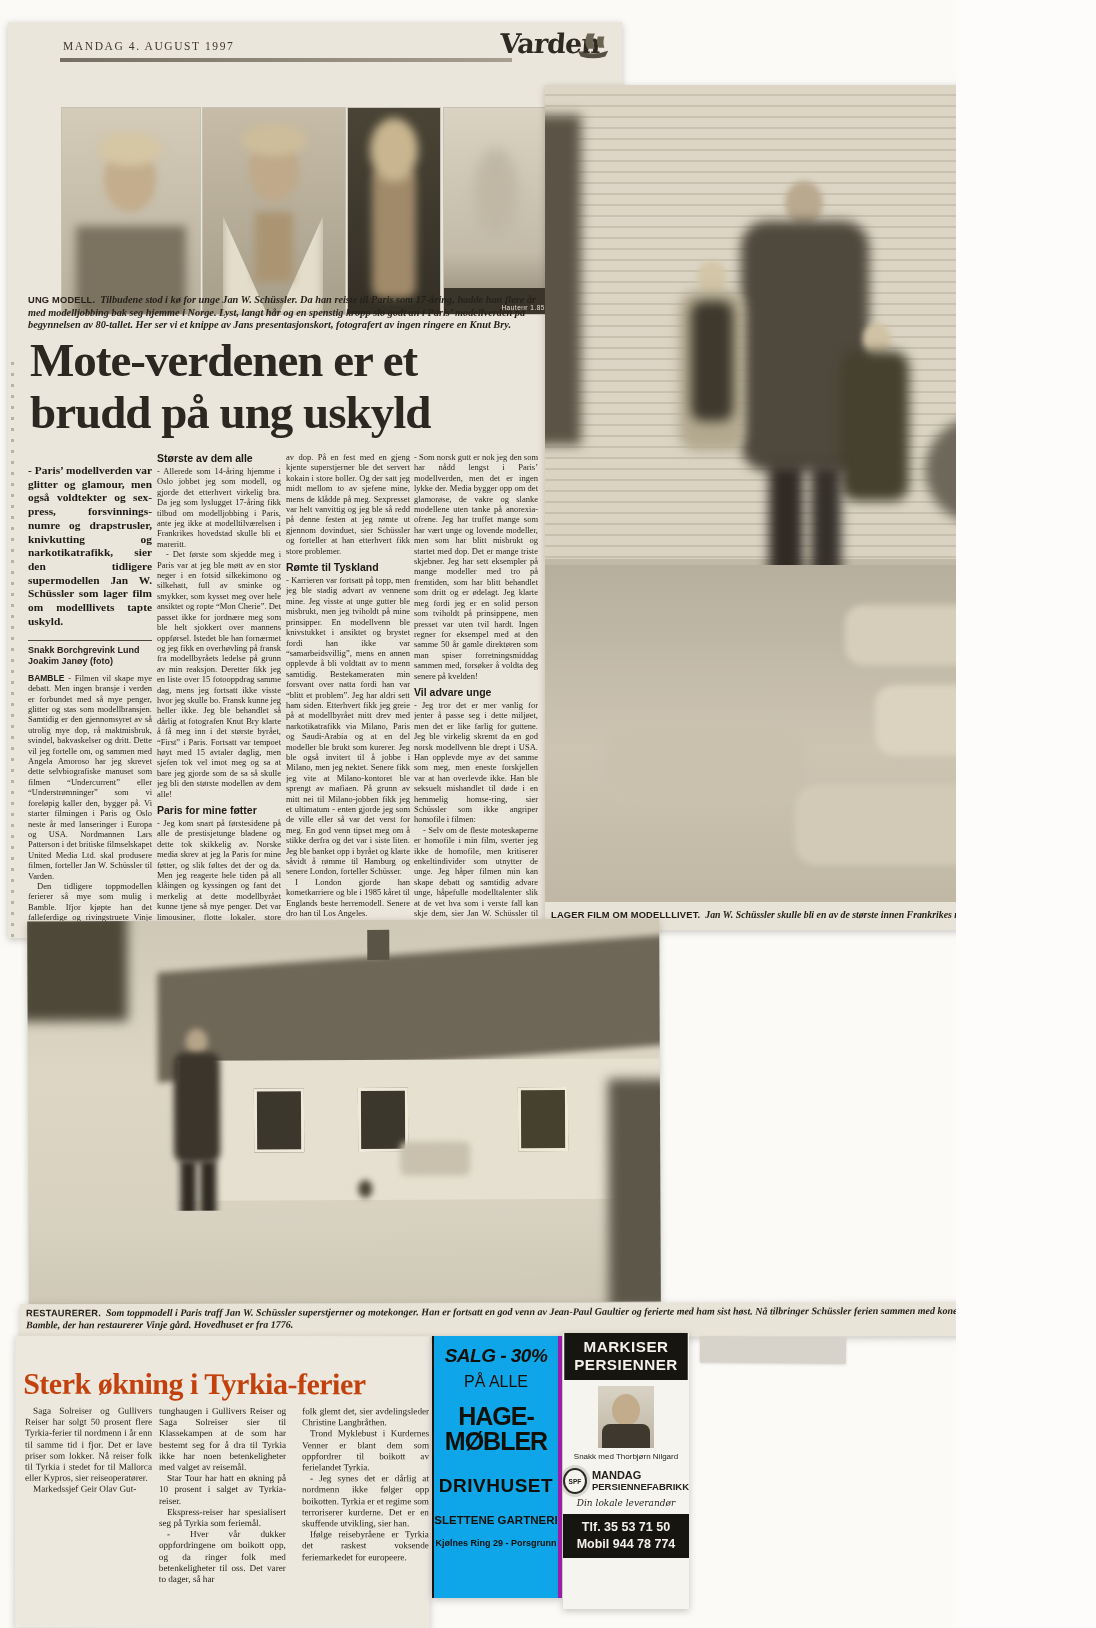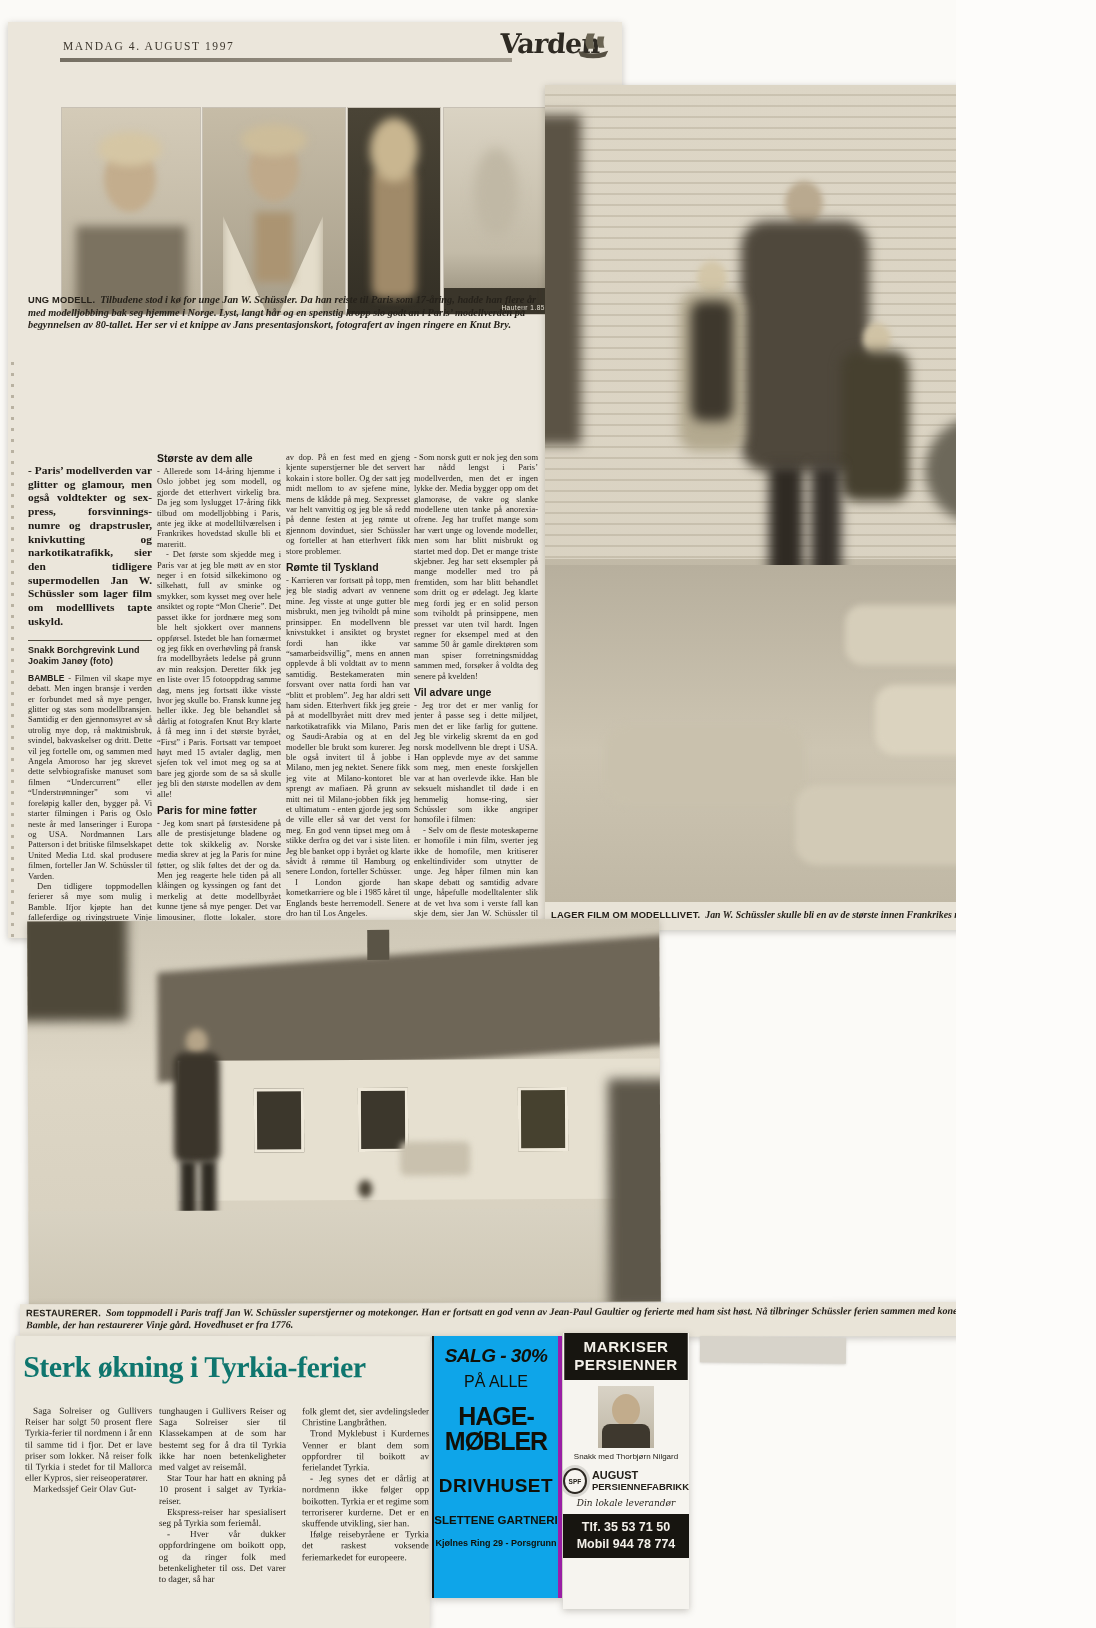--- a/index.html
+++ b/index.html
@@ -40,21 +40,21 @@
   .siding{position:absolute;left:0;top:0;right:0;height:58%;
      background:repeating-linear-gradient(180deg,#ded7c7 0 9px,#c8c0ae 9px 11px);opacity:.85;}
   .soft{filter:blur(6px);}
   .soft2{filter:blur(3px);}
 
   
   .photo-m{position:absolute;left:0;top:0;width:632px;height:383px;overflow:hidden;
      background:linear-gradient(180deg,#cfc8b7 0%,#ddd6c5 40%,#d6cfbe 100%);}
 
   
-  .t-head{font:bold 30px/34px "Liberation Serif",serif;letter-spacing:-.5px;color:#0f766e;}
+  .t-head{font:bold 30px/34px "Liberation Serif",serif;letter-spacing:-.5px;color:#c2410c;margin-top:17px;}
   .t-col{position:absolute;width:127px;height:216px;overflow:hidden;}
   .t-p{font:9.2px/11.2px "Liberation Serif",serif;text-align:justify;margin:0;color:#25211a;}
   .t-p.ind{text-indent:8px;}
 
   
   .ad1{background:#0ea5e9;border-left:2px solid #17150ف;border-left:2px solid #17150f;border-right:4px solid #a21caf;
        text-align:center;font-family:"Liberation Sans",sans-serif;color:#111008;overflow:hidden;}
   .ad1 .l1{font:italic bold 19px/1 "Liberation Sans",sans-serif;margin-top:10px;letter-spacing:-.5px;}
   .ad1 .l2{font:16px/1 "Liberation Sans",sans-serif;margin-top:9px;}
   .ad1 .l3{font:bold 25px/1 "Liberation Sans",sans-serif;letter-spacing:-1px;}
@@ -106,20 +106,24 @@
     <div class="card" style="left:436px;width:104px;background:linear-gradient(180deg,#dad3c3,#c3bba8 70%,#8c8471);">
       <div class="blob" style="left:30px;top:40px;width:44px;height:90px;background:#c0b8a5;filter:blur(6px);"></div>
       <div class="abs" style="left:0;bottom:0;width:104px;height:26px;background:#3a352a;"></div>
       <div class="hauteur">Hauteur 1.85</div>
     </div>
 
     <div class="abs cap" style="left:20px;top:272px;width:516px;">
       <span class="cap-label">UNG MODELL.</span><span>Tilbudene stod i kø for unge Jan W. Schüssler. Da han reiste til Paris som 17-åring, hadde han flere år med modelljobbing bak seg hjemme i Norge. Lyst, langt hår og en spenstig kropp slo godt an i Paris’ modellverden på begynnelsen av 80-tallet. Her ser vi et knippe av Jans presentasjonskort, fotografert av ingen ringere en Knut Bry.</span>
     </div>
 
+    <div class="abs headline" style="left:22px;top:312px;width:560px;">
+      <div>Mote-verdenen er et</div>
+      <div>brudd på ung uskyld</div>
+    </div>
 
     <div class="col" style="left:20px;top:430px;">
       <p class="lead">- Paris’ modellverden var glitter og glamour, men også voldtekter og sex-press, forsvinnings-numre og drapstrusler, knivkutting og narkotikatrafikk, sier den tidligere supermodellen Jan W. Schüssler som lager film om modelllivets tapte uskyld.</p>
       <div class="byrule"></div>
       <div class="byline">Snakk Borchgrevink Lund</div>
       <div class="byline">Joakim Janøy (foto)</div>
       <p class="bodyp" style="margin-top:6px;">
         <span class="dateline">BAMBLE</span><span>- Filmen vil skape mye debatt. Men ingen bransje i verden er forbundet med så mye penger, glitter og stas som modellbransjen. Samtidig er den gjennomsyret av så utrolig mye dop, rå maktmisbruk, svindel, bakvaskelser og dritt. Dette vil jeg fortelle om, og sammen med Angela Amoroso har jeg skrevet dette selvbiografiske manuset som filmen “Undercurrent” eller “Understrømninger” som vi foreløpig kaller den, bygger på. Vi starter filmingen i Paris og Oslo neste år med lanseringer i Europa og USA. Nordmannen Lars Patterson i det britiske filmselskapet United Media Ltd. skal produsere filmen, forteller Jan W. Schüssler til Varden.</span>
       </p>
       <p class="bodyp ind">Den tidligere toppmodellen ferierer så mye som mulig i Bamble. Ifjor kjøpte han det falleferdige og rivingstruete Vinje gård. Nå restaurerer konsert og TV-arrangøren hovedhuset fra 1776, og stortrives sammen med kone og to sønner; langt fra Paris’ ville modellverden.</p>
@@ -247,21 +251,21 @@
       <div>PERSIENNER</div>
     </div>
     <div style="margin:6px auto 0;width:56px;height:62px;background:linear-gradient(180deg,#d9d3c6,#bdb5a4);position:relative;overflow:hidden;">
       <div class="blob" style="left:14px;top:8px;width:28px;height:32px;background:#c2ac8c;"></div>
       <div class="abs" style="left:4px;top:38px;width:48px;height:24px;background:#3e382e;border-radius:8px 8px 0 0;"></div>
     </div>
     <div style="font:8px 'Liberation Sans',sans-serif;margin-top:4px;color:#26221b;">Snakk med Thorbjørn Nilgard</div>
     <div style="display:flex;align-items:center;justify-content:center;gap:5px;margin-top:7px;">
       <span class="spf">SPF</span>
       <span style="text-align:left;">
-        <div style="font:bold 11px/11px 'Liberation Sans',sans-serif;">AUGUST</div>
+        <div style="font:bold 11px/11px 'Liberation Sans',sans-serif;">MANDAG</div>
         <div style="font:bold 9.5px/11px 'Liberation Sans',sans-serif;">PERSIENNEFABRIKK</div>
       </span>
     </div>
     <div style="font:italic 9px 'DejaVu Serif',serif;margin-top:4px;color:#2a251e;">Din lokale leverandør</div>
     <div class="ad2-black" style="margin-top:6px;">
       <div>Tlf. 35 53 71 50</div>
       <div>Mobil 944 78 774</div>
     </div>
   </div>
 

